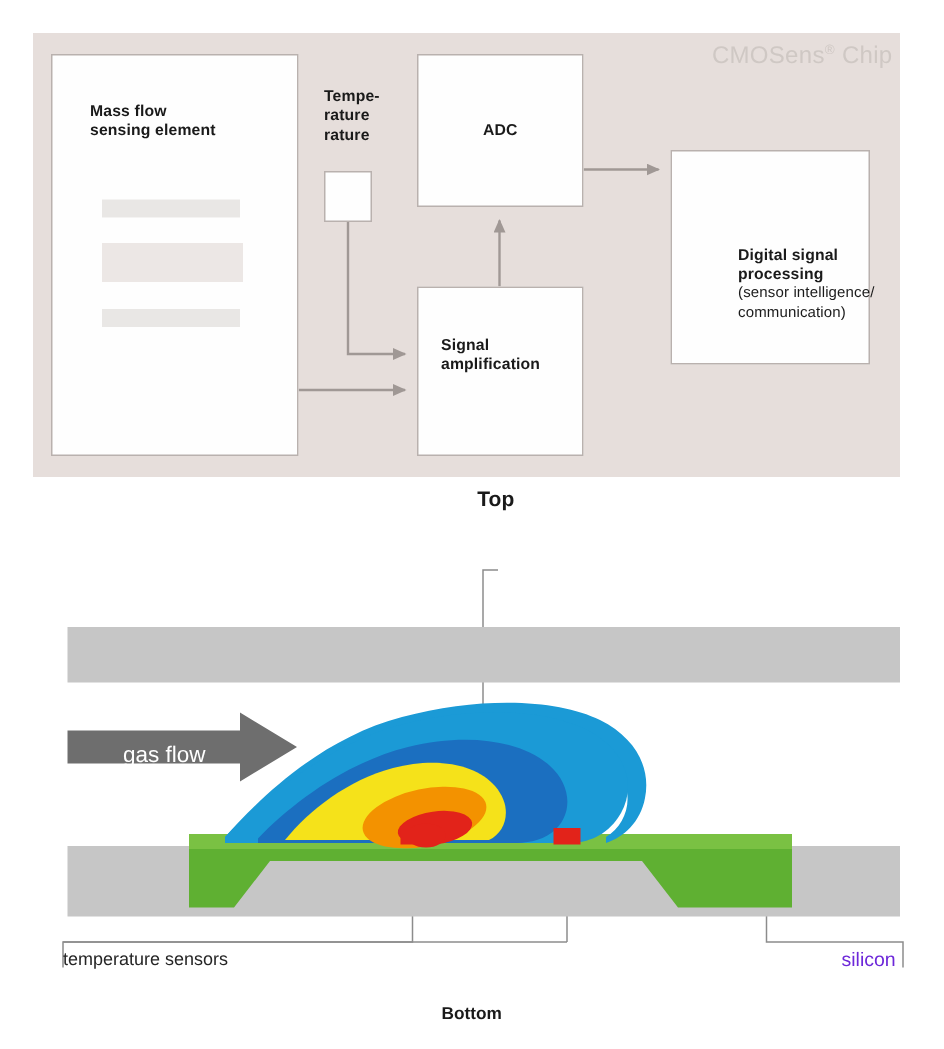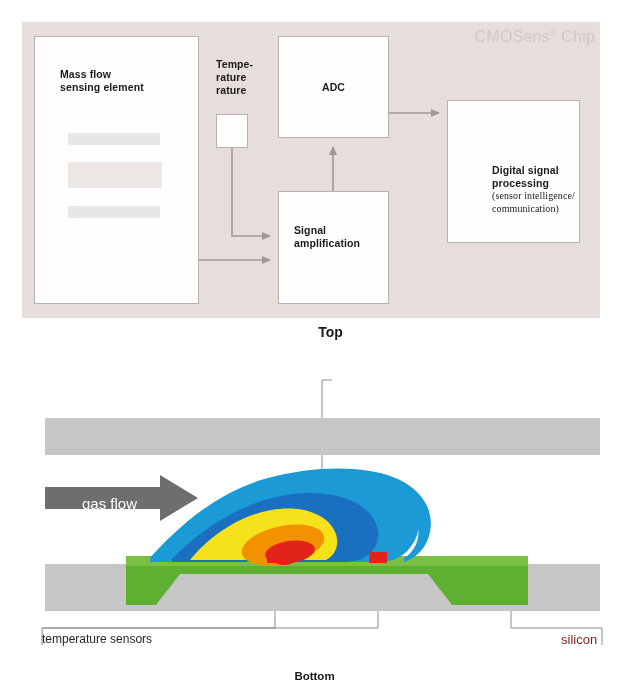--- a/index.html
+++ b/index.html
@@ -21,21 +21,21 @@
   }
   .blk{
     position:absolute;background:#fefefe;border:1px solid #b9b1ae;
     box-sizing:border-box;
   }
   .blk-label{
     position:absolute;color:#1a1a1a;font-weight:bold;font-size:10.5px;
     line-height:13px;letter-spacing:.1px;
   }
   .blk-sub{
-    font-weight:normal;font-size:10px;line-height:12.5px;font-family:Liberation Serif, serif;
+    font-weight:normal;font-size:10px;line-height:12.5px;
   }
   #box-massflow{left:34px;top:36px;width:165px;height:268px;}
   #lbl-massflow{left:48px;top:68px;width:140px;margin-left:12px;}
   .ghost-bar{position:absolute;background:#e9e7e5;}
   #gb1{left:68px;top:133px;width:92px;height:12px;}
   #gb2{left:68px;top:162px;width:94px;height:26px;background:#ece7e5;}
   #gb3{left:68px;top:206px;width:92px;height:12px;}
 
   #lbl-tempsensor{left:216px;top:58px;width:60px;}
   #box-tempsensor{left:216px;top:114px;width:32px;height:34px;}
@@ -64,21 +64,21 @@
   
   #bottom-figure{left:0;top:352px;width:629px;height:347px;}
   #bottom-caption{
     position:absolute;left:0;top:670px;width:629px;text-align:center;
     font-size:11.5px;font-weight:bold;color:#1a1a1a;
   }
   #tempsensors-label{
     position:absolute;left:42px;top:632px;font-size:12px;color:#262626;
   }
   #silicon-label{
-    position:absolute;left:561px;top:632px;font-size:13px;color:#7f1d1d;
+    position:absolute;left:561px;top:632px;font-size:13px;color:#6d28d9;
   }
   svg{display:block;}
 </style>
 </head>
 <body>
 
 <div class="fig" id="top-figure">
 
   <div id="chip-bg"></div>
 

